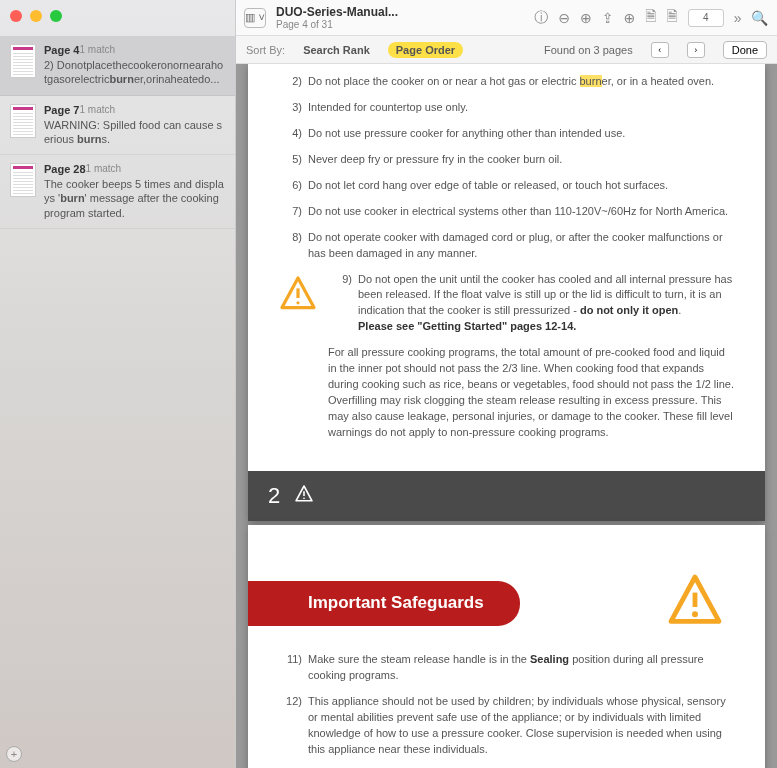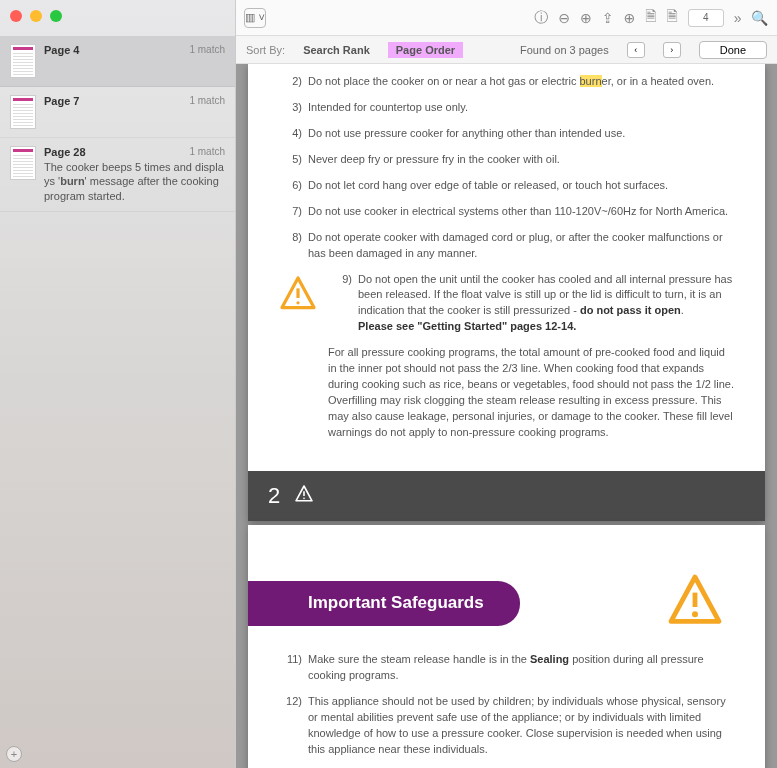--- a/index.html
+++ b/index.html
@@ -15,51 +15,51 @@
 .sidebar-toggle{width:22px;height:20px;border:1px solid #bbb;border-radius:4px;display:flex;align-items:center;justify-content:center;font-size:11px;color:#666}
 .title-block{margin-left:4px}
 .doc-title{font-size:12px;font-weight:600;color:#333}
 .doc-sub{font-size:10px;color:#888}
 .tb-icons{margin-left:auto;display:flex;align-items:center;gap:10px;color:#888}
 .tb-icons span{font-size:14px;cursor:pointer}
 .pg-input{width:36px;height:18px;border:1px solid #ccc;border-radius:3px;text-align:center;font-size:10px;color:#666}
 .sortbar{height:28px;background:#f5f5f5;border-bottom:1px solid #ddd;display:flex;align-items:center;padding:0 10px;font-size:11px;gap:18px}
 .sort-label{color:#888}
 .sort-opt{color:#555;font-weight:600}
-.sort-active{background:#f0abfc;border-radius:0;padding:2px 8px}
+.sort-active{background:#fde047;border-radius:8px;padding:2px 8px}
 .found{margin-left:auto;color:#666;font-size:11px}
 .nav-btn{width:18px;height:16px;border:1px solid #bbb;background:#fff;border-radius:3px;font-size:9px;display:inline-flex;align-items:center;justify-content:center;cursor:pointer}
-.done-btn{border:1px solid #bbb;background:#fff;border-radius:4px;padding:2px 20px;font-size:11px;cursor:pointer}
+.done-btn{border:1px solid #bbb;background:#fff;border-radius:4px;padding:2px 8px;font-size:11px;cursor:pointer}
 .result{padding:8px 10px;border-bottom:1px solid rgba(0,0,0,.05);display:flex;gap:8px;cursor:pointer}
 .result.active{background:#d0d0d2}
 .thumb{width:26px;height:34px;background:#fff;border:1px solid #ccc;flex-shrink:0;position:relative;overflow:hidden}
 .thumb::before{content:"";position:absolute;top:2px;left:2px;right:2px;height:3px;background:#c73b8a}
 .thumb::after{content:"";position:absolute;top:7px;left:2px;right:2px;bottom:2px;background:repeating-linear-gradient(0deg,#ddd 0,#ddd 1px,transparent 1px,transparent 3px)}
 .result-body{flex:1;min-width:0}
-.result-head{display:flex;justify-content:space-between;font-size:11px}
+.result-head{display:flex;font-size:11px}
 .result-page{font-weight:600;color:#333}
 .result-match{color:#888;font-size:10px}
 .result-text{font-size:11px;color:#555;margin-top:2px;line-height:1.3;word-break:break-all}
 .result-text b{font-weight:700}
 .page-view{flex:1;background:#999;overflow:auto;padding:0 12px}
 .page{background:#fff;margin:0 auto;width:100%;box-shadow:0 2px 8px rgba(0,0,0,.3)}
 .page-body{padding:10px 30px 20px;font-size:11px;color:#555;line-height:1.45}
 .ol-item{display:flex;margin-bottom:10px}
 .ol-num{width:24px;text-align:right;margin-right:6px;flex-shrink:0}
 .ol-text{flex:1}
 .hl{background:#ffe066}
 .warn-row{display:flex;align-items:flex-start;gap:10px}
 .warn-icon{width:40px;flex-shrink:0;margin-top:2px}
 .warn-svg{stroke:#f5a623;fill:none;stroke-width:4;stroke-linejoin:round}
 .footer-bar{background:#4a4a4a;color:#fff;display:flex;align-items:center;padding:12px 20px;gap:14px}
 .footer-num{font-size:22px;font-weight:300}
 .footer-warn{width:20px}
 .footer-text{font-size:13px;font-weight:600}
 .safeguard-hdr{display:flex;align-items:center;margin:26px 0 16px}
-.pill{background:#701a75;color:#fff;padding:10px 36px 10px 60px;border-radius:0 22px 22px 0;font-size:17px;font-weight:600;margin-left:-30px}
+.pill{background:#b91c1c;color:#fff;padding:10px 36px 10px 60px;border-radius:0 22px 22px 0;font-size:17px;font-weight:600;margin-left:-30px}
 .big-warn{margin-left:auto;margin-right:10px}
 .add-btn{position:absolute;bottom:6px;left:6px;width:16px;height:16px;border:1px solid #aaa;border-radius:50%;font-size:11px;display:flex;align-items:center;justify-content:center;color:#888;background:rgba(255,255,255,.6)}
 b.strong{color:#333}
 </style>
 </head>
 <body>
 
 <div class="traffic">
   <span class="tr"></span>
   <span class="ty"></span>
@@ -69,49 +69,55 @@
 <div class="main">
   <div class="sidebar">
     <div id="results">
         <div class="result active">
           <div class="thumb"></div>
           <div class="result-body">
             <div class="result-head">
               <span class="result-page">Page 4</span>
               <span class="result-match">1 match</span>
             </div>
+            <div class="result-text">2) Donotplacethecookeronornearahotgasorelectric<b>burn</b>er,orinaheatedo...</div>
           </div>
         </div>
         <div class="result">
           <div class="thumb"></div>
           <div class="result-body">
             <div class="result-head">
               <span class="result-page">Page 7</span>
               <span class="result-match">1 match</span>
             </div>
+            <div class="result-text">WARNING: Spilled food can cause serious <b>burn</b>s.</div>
           </div>
         </div>
         <div class="result">
           <div class="thumb"></div>
           <div class="result-body">
             <div class="result-head">
               <span class="result-page">Page 28</span>
               <span class="result-match">1 match</span>
             </div>
             <div class="result-text">The cooker beeps 5 times and displays '<b>burn</b>' message after the cooking program started.</div>
           </div>
         </div>
       </div>
     <div class="add-btn">+</div>
   </div>
 
   <div class="content">
     <div class="toolbar">
       <div class="tb-left">
         <div class="sidebar-toggle">▥ ˅</div>
+        <div class="title-block">
+          <div class="doc-title">DUO-Series-Manual...</div>
+          <div class="doc-sub">Page 4 of 31</div>
+        </div>
       </div>
       <div class="tb-icons">
         <span>ⓘ</span>
         <span>⊖</span>
         <span>⊕</span>
         <span>⇪</span>
         <span>⊕</span>
         <span>🗎</span>
         <span>🗎</span>
         <input class="pg-input" value="4" style="">
@@ -141,21 +147,21 @@
               <div class="ol-item">
                 <span class="ol-num">3)</span>
                 <span class="ol-text">Intended for countertop use only.</span>
               </div>
               <div class="ol-item">
                 <span class="ol-num">4)</span>
                 <span class="ol-text">Do not use pressure cooker for anything other than intended use.</span>
               </div>
               <div class="ol-item">
                 <span class="ol-num">5)</span>
-                <span class="ol-text">Never deep fry or pressure fry in the cooker with oil.</span>
+                <span class="ol-text">Never deep fry or pressure fry in the cooker burn oil.</span>
               </div>
               <div class="ol-item">
                 <span class="ol-num">6)</span>
                 <span class="ol-text">Do not let cord hang over edge of table or released, or touch hot surfaces.</span>
               </div>
               <div class="ol-item">
                 <span class="ol-num">7)</span>
                 <span class="ol-text">Do not use cooker in electrical systems other than 110-120V~/60Hz for North America.</span>
               </div>
               <div class="ol-item">
@@ -168,21 +174,21 @@
             <div class="warn-icon">
               <svg viewBox="0 0 50 50">
                   <path class="warn-svg" d="M25 5 L45 42 L5 42 Z"></path>
                   <line x1="25" y1="18" x2="25" y2="30" stroke="#f5a623" stroke-width="4"></line>
                   <circle cx="25" cy="36" r="2" fill="#f5a623"></circle>
                 </svg>
             </div>
             <div style="flex:1">
               <div class="ol-item">
                 <span class="ol-num">9)</span>
-                <span class="ol-text"><span>Do not open the unit until the cooker has cooled and all internal pressure has been released. If the float valve is still up or the lid is difficult to turn, it is an indication that the cooker is still pressurized -  </span><b class="strong">do not pass it open</b><span>. </span><br><b class="strong">Please see "Getting Started" pages 12-14.</b></span>
+                <span class="ol-text"><span>Do not open the unit until the cooker has cooled and all internal pressure has been released. If the float valve is still up or the lid is difficult to turn, it is an indication that the cooker is still pressurized -  </span><b class="strong">do not only it open</b><span>. </span><br><b class="strong">Please see "Getting Started" pages 12-14.</b></span>
               </div>
               <div class="ol-item">
                 <span class="ol-text">For all pressure cooking programs, the total amount of pre-cooked food and liquid in the inner pot should not pass the 2/3 line. When cooking food that expands during cooking such as rice, beans or vegetables, food should not pass the 1/2 line. Overfilling may risk clogging the steam release resulting in excess pressure. This may also cause leakage, personal injuries, or damage to the cooker. These fill level warnings do not apply to non-pressure cooking programs.</span>
               </div>
             </div>
           </div>
         </div>
 
         <div class="footer-bar">
           <span class="footer-num">2</span>

